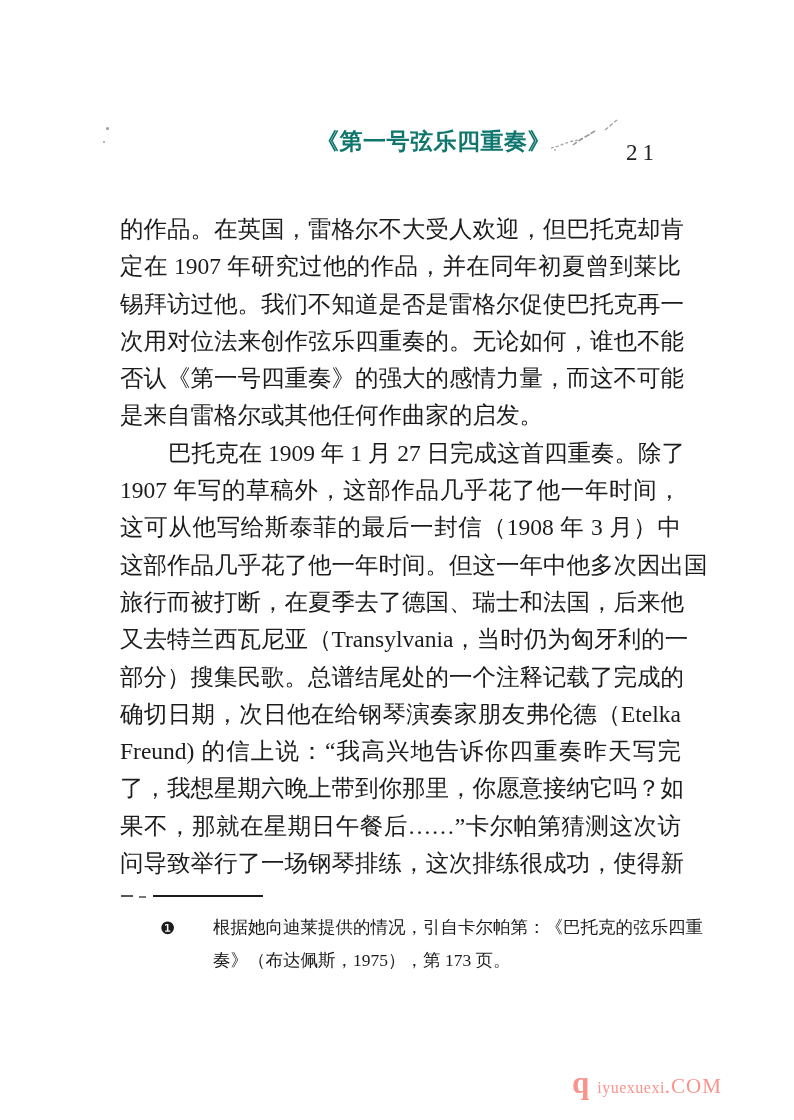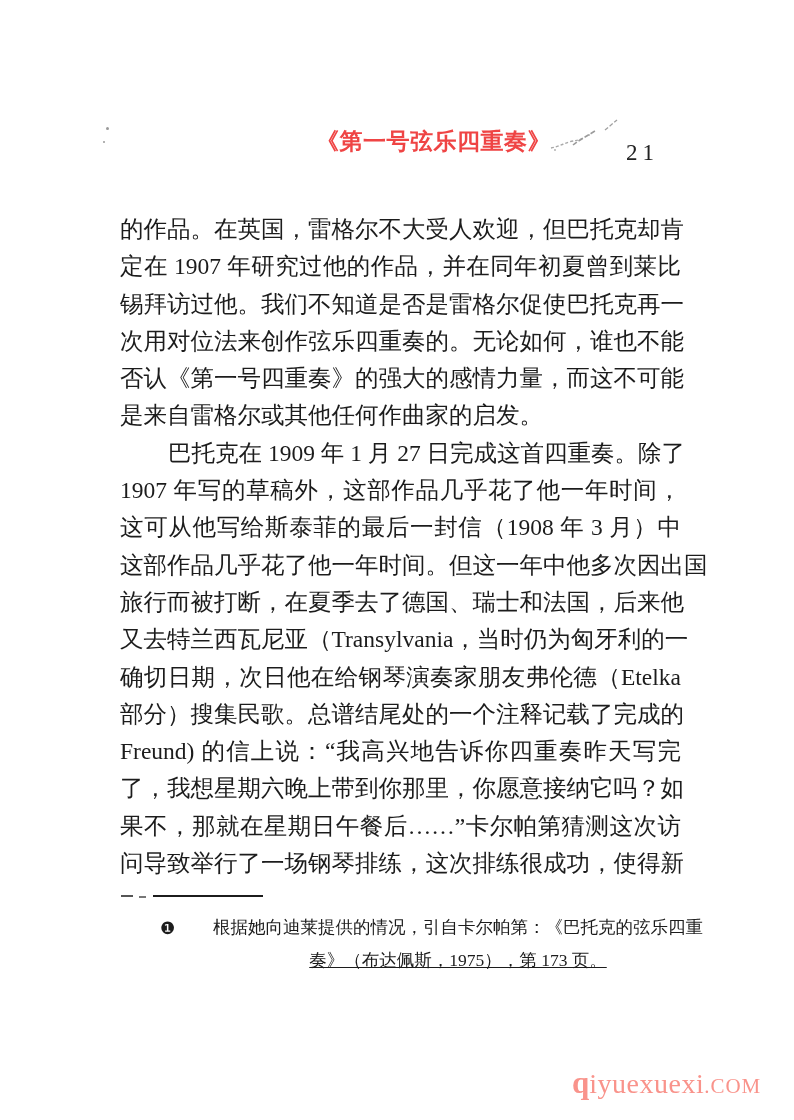--- a/index.html
+++ b/index.html
@@ -19,21 +19,21 @@
   }
 
   
   .header-title {
     position: absolute;
     left: 316px;
     top: 126px;
     font-size: 23px;
     font-weight: 700;
     letter-spacing: 0.5px;
-    color: #ef4444;
+    color: #0f766e;
     white-space: nowrap;
   }
   .page-number {
     position: absolute;
     left: 626px;
     top: 140px;
     font-size: 23px;
     letter-spacing: 5px;
     color: #222;
   }
@@ -117,40 +117,40 @@
   .footnote-body {
     margin-left: 53px;
     width: 490px;
   }
   .footnote-line-1 {
     text-align: justify;
     text-align-last: justify;
     white-space: nowrap;
   }
   .footnote-line-2 {
-    text-align: center;
-    text-decoration: underline;
+    text-align: left;
   }
 
   
   .watermark {
     position: absolute;
     left: 572px;
     top: 1066px;
     color: #f9938b;
     white-space: nowrap;
     line-height: 34px;
   }
   .watermark .wm-q {
     font-size: 31px;
     font-weight: 700;
   }
   .watermark .wm-mid {
-    font-size: 28px;
+    font-size: 16px;
     letter-spacing: 0.5px;
+    padding-left: 8px;
   }
   .watermark .wm-suffix {
     font-size: 21px;
     letter-spacing: 1px;
     margin-top: 18px;
   }
 </style>
 </head>
 <body>
 
@@ -177,22 +177,22 @@
     <div class="bodyline">锡拜访过他。我们不知道是否是雷格尔促使巴托克再一</div>
     <div class="bodyline">次用对位法来创作弦乐四重奏的。无论如何，谁也不能</div>
     <div class="bodyline">否认《第一号四重奏》的强大的感情力量，而这不可能</div>
     <div class="bodyline para-end">是来自雷格尔或其他任何作曲家的启发。</div>
     <div class="bodyline indent">巴托克在 1909 年 1 月 27 日完成这首四重奏。除了</div>
     <div class="bodyline">1907 年写的草稿外，这部作品几乎花了他一年时间，</div>
     <div class="bodyline">这可从他写给斯泰菲的最后一封信（1908 年 3 月）中</div>
     <div class="bodyline">这部作品几乎花了他一年时间。但这一年中他多次因出国</div>
     <div class="bodyline">旅行而被打断，在夏季去了德国、瑞士和法国，后来他</div>
     <div class="bodyline">又去特兰西瓦尼亚（Transylvania，当时仍为匈牙利的一</div>
+    <div class="bodyline">部分）搜集民歌。总谱结尾处的一个注释记载了完成的</div>
     <div class="bodyline">确切日期，次日他在给钢琴演奏家朋友弗伦德（Etelka</div>
-    <div class="bodyline">部分）搜集民歌。总谱结尾处的一个注释记载了完成的</div>
     <div class="bodyline">Freund) 的信上说：“我高兴地告诉你四重奏昨天写完</div>
     <div class="bodyline">了，我想星期六晚上带到你那里，你愿意接纳它吗？如</div>
     <div class="bodyline">果不，那就在星期日午餐后……”卡尔帕第猜测这次访</div>
     <div class="bodyline">问导致举行了一场钢琴排练，这次排练很成功，使得新</div>
   </div>
 
   <div class="footnote-rule-dash1"></div>
   <div class="footnote-rule-dash2"></div>
   <div class="footnote-rule"></div>
 

